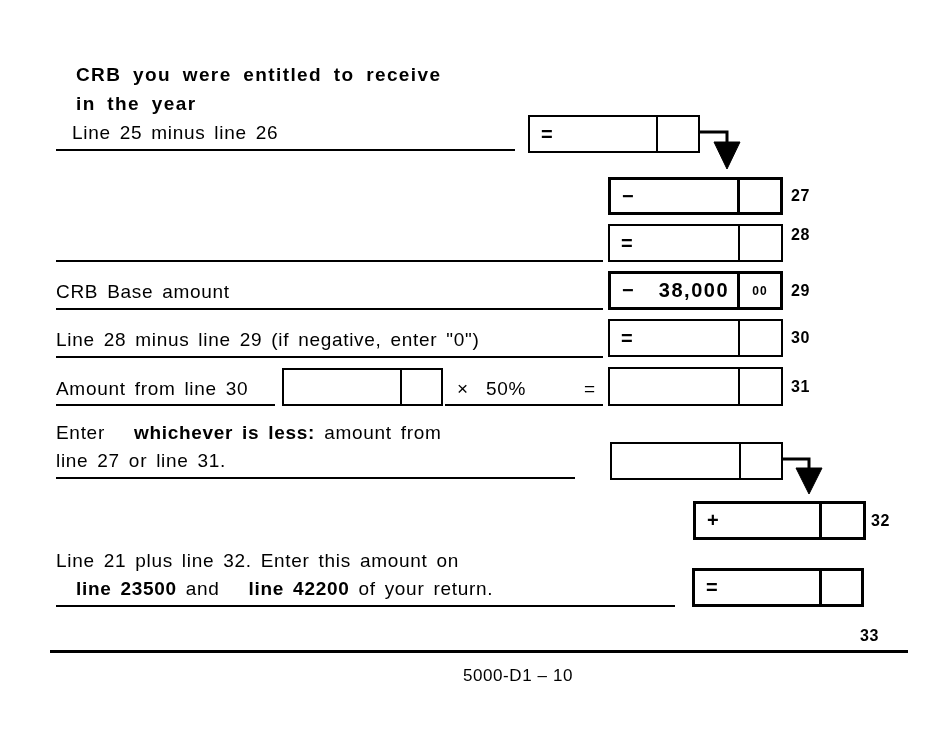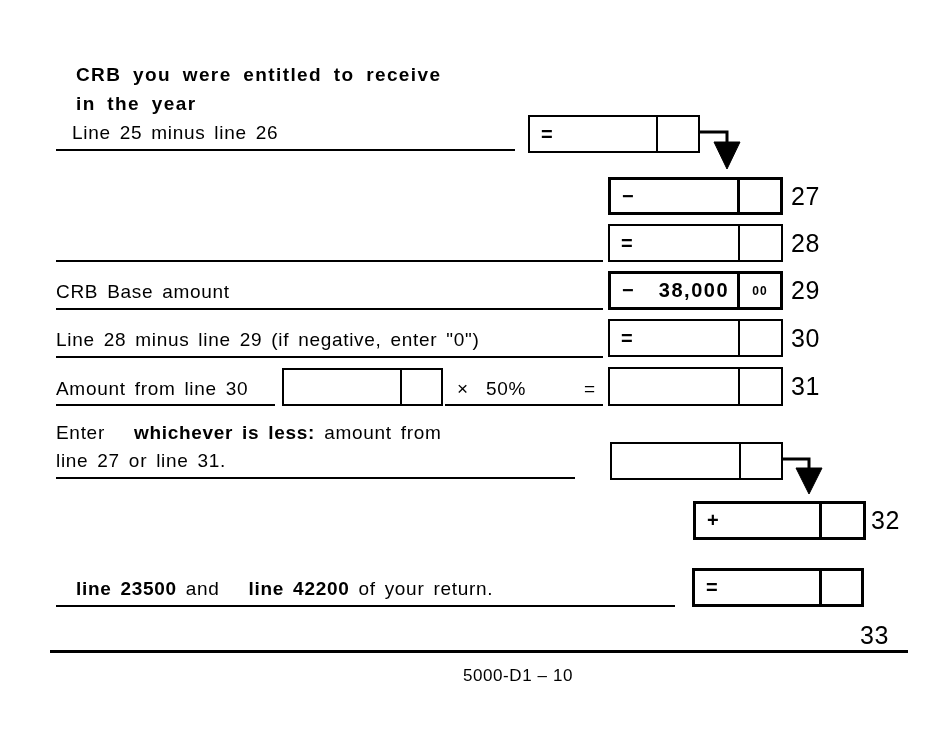--- a/index.html
+++ b/index.html
@@ -49,22 +49,22 @@
     justify-content:center;
     font-size:12px;
     font-weight:bold;
     letter-spacing:1px;
   }
   .amtbox.thick .cents { border-left-width:3px; }
   .lineno {
     position:absolute;
     display:flex;
     align-items:center;
-    font-size:25px;
-    font-weight:normal;
+    font-size:16px;
+    font-weight:bold;
     letter-spacing:0.5px;
   }
   .arrow { position:absolute; }
   .footer-text {
     position:absolute;
     width:100%;
     text-align:center;
     font-size:17px;
     letter-spacing:0.6px;
   }
@@ -99,21 +99,21 @@
   </div>
   <div class="lineno" style="left:791px; top:177px; height:38px;">27</div>
 
   <div class="rule" style="left:56px; top:260px; width:547px;"></div>
   <div class="amtbox" style="left:608px; top:224px; width:175px; height:38px;">
     <div class="main">
       <span class="sym">=</span>
     </div>
     <div class="cents"></div>
   </div>
-  <div class="lineno" style="left:791px; top:224px; height:38px;">28</div>
+  <div class="lineno" style="left:791px; top:216px; height:38px;">28</div>
 
   <div class="abs txt" style="left:56px; top:280px;">CRB Base amount</div>
   <div class="rule" style="left:56px; top:308px; width:547px;"></div>
   <div class="amtbox thick" style="left:608px; top:271px; width:175px; height:39px;">
     <div class="main">
       <span class="sym">−</span>
       <span>38,000</span>
     </div>
     <div class="cents">00</div>
   </div>
@@ -159,20 +159,21 @@
   </svg>
 
   <div class="amtbox thick" style="left:693px; top:501px; width:173px; height:39px;">
     <div class="main">
       <span class="sym">+</span>
     </div>
     <div class="cents" style="width:44px;"></div>
   </div>
   <div class="lineno" style="left:871px; top:501px; height:39px;">32</div>
 
+  <div class="abs txt" style="left:56px; top:549px;">Line 21 plus line 32. Enter this amount on</div>
   <div class="abs txt" style="left:56px; top:577px;"><span class="bold">line 23500</span><span> and </span><span class="bold">line 42200</span><span> of your return.</span></div>
   <div class="rule" style="left:56px; top:605px; width:619px;"></div>
   <div class="amtbox thick" style="left:692px; top:568px; width:172px; height:39px;">
     <div class="main">
       <span class="sym">=</span>
     </div>
     <div class="cents" style="width:42px;"></div>
   </div>
   <div class="lineno" style="left:860px; top:568px; height:39px;margin-top:48px;">33</div>
 

